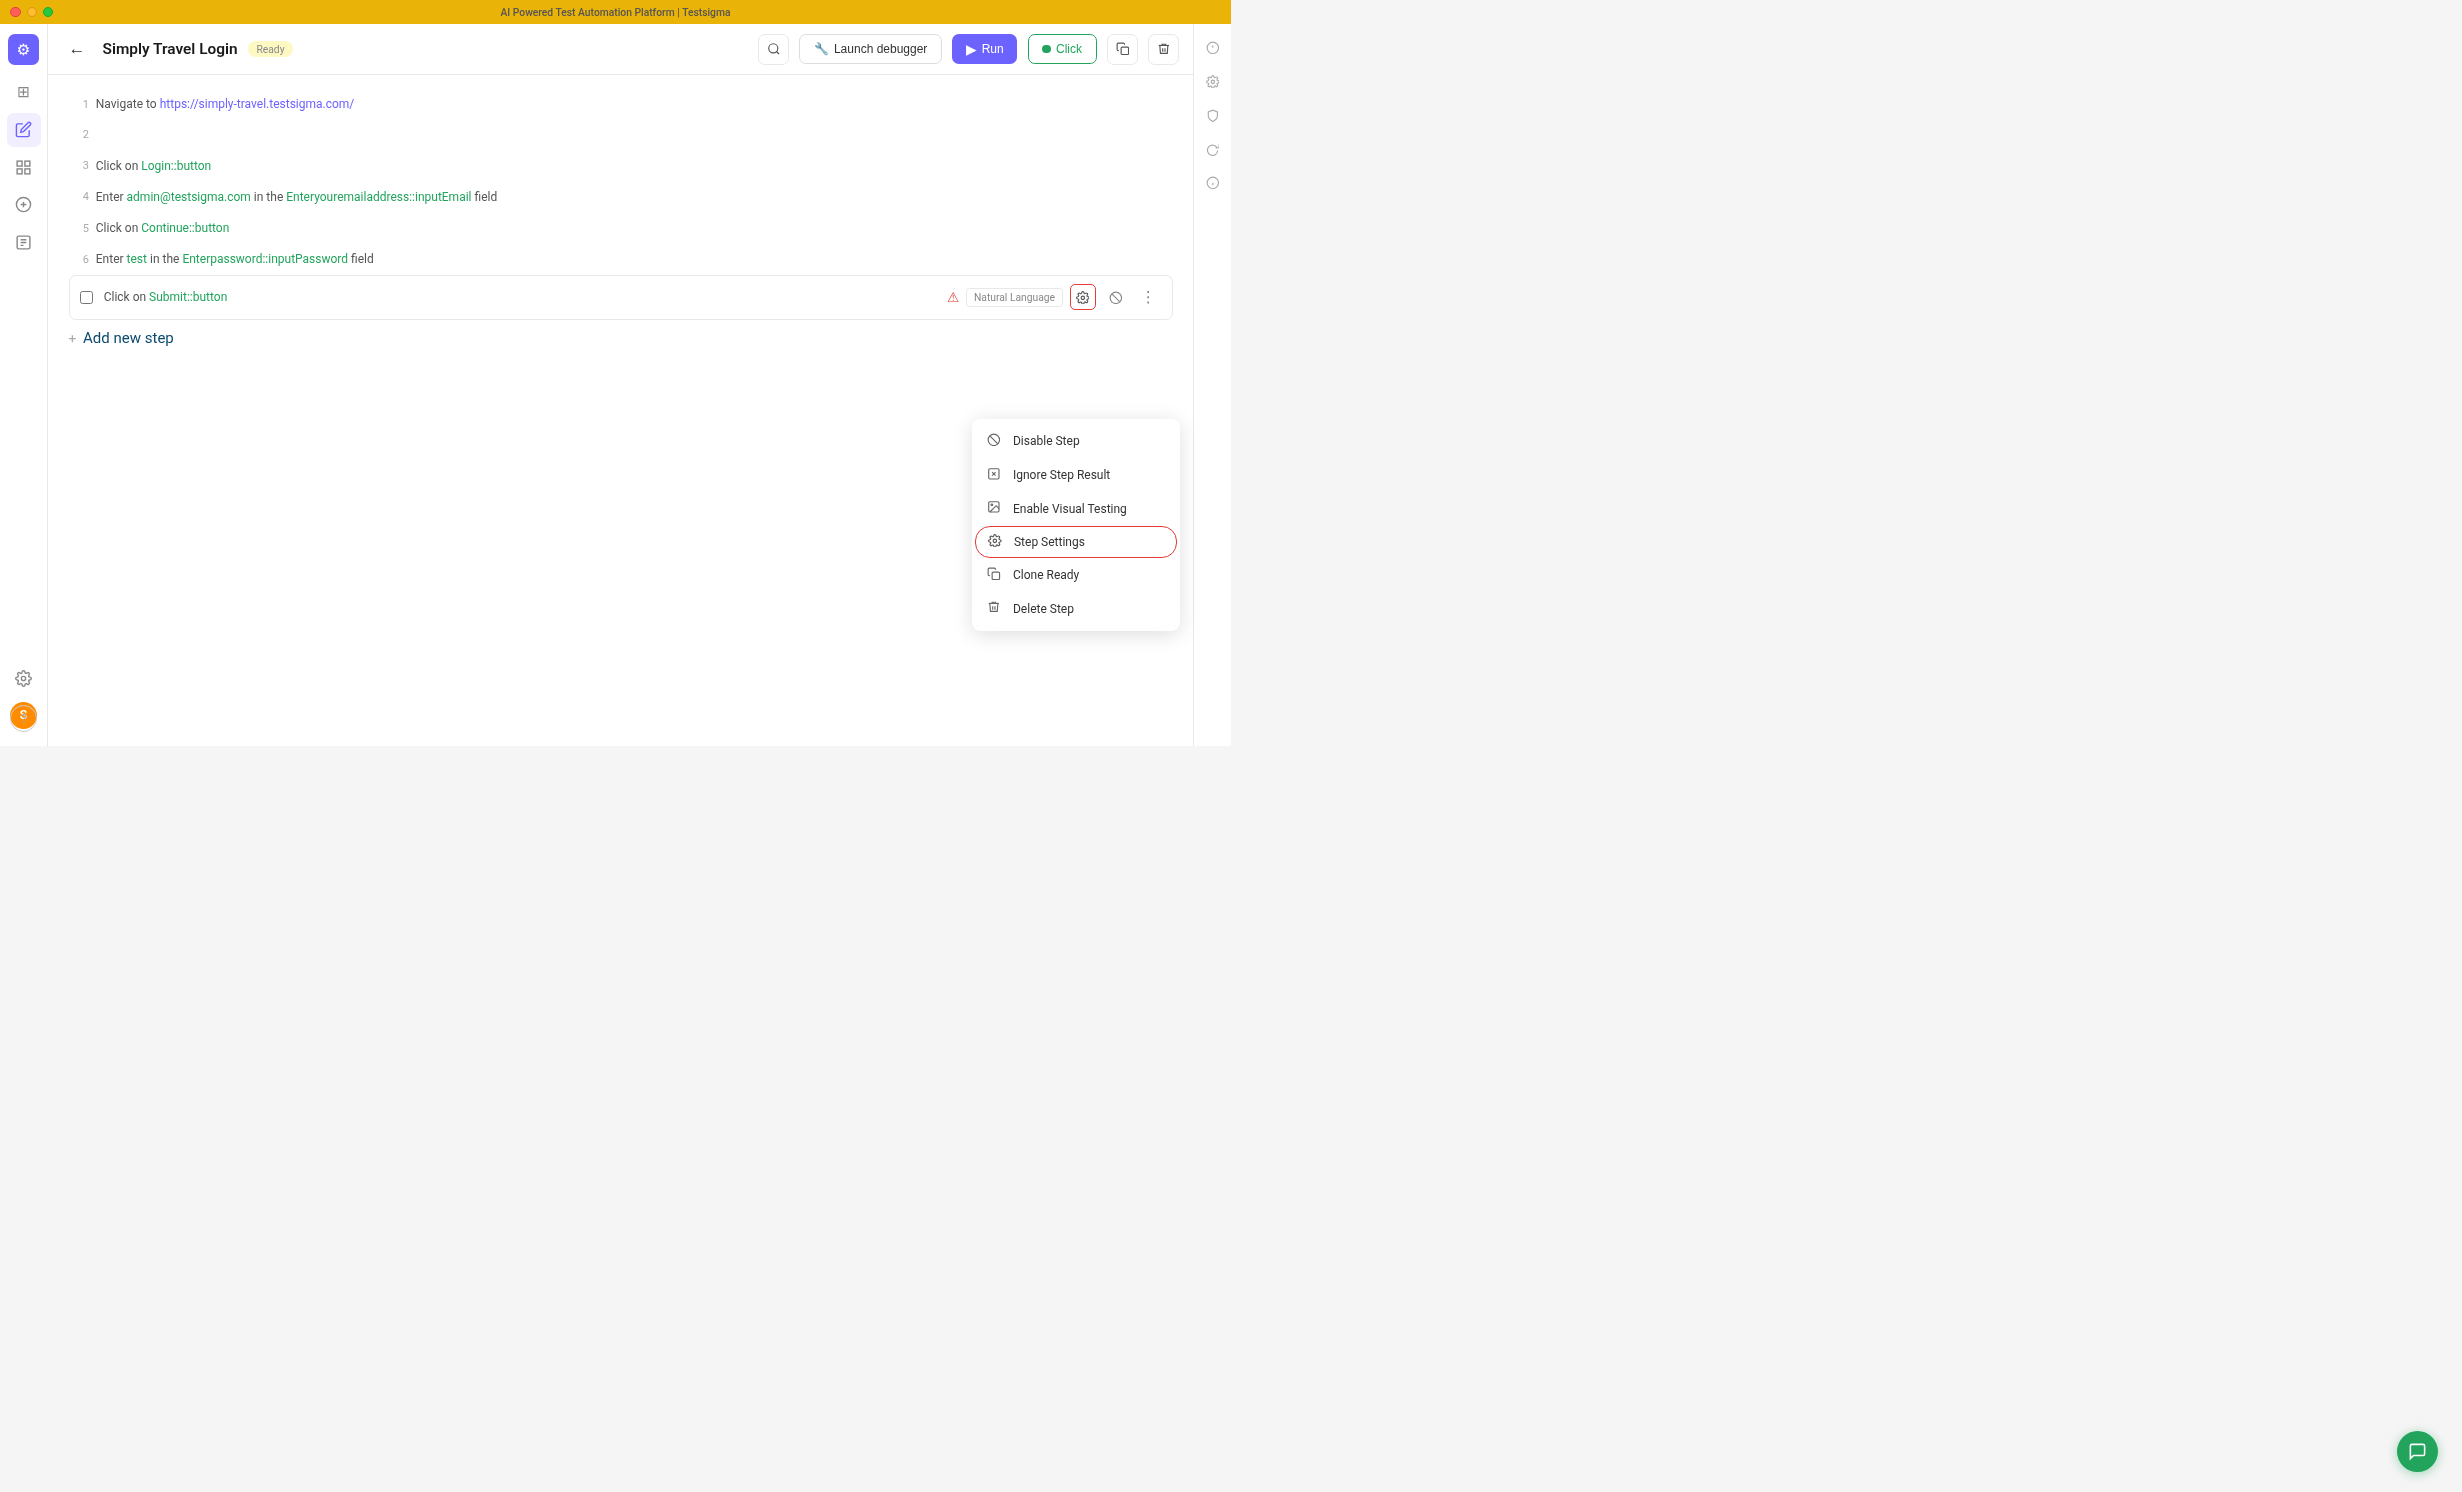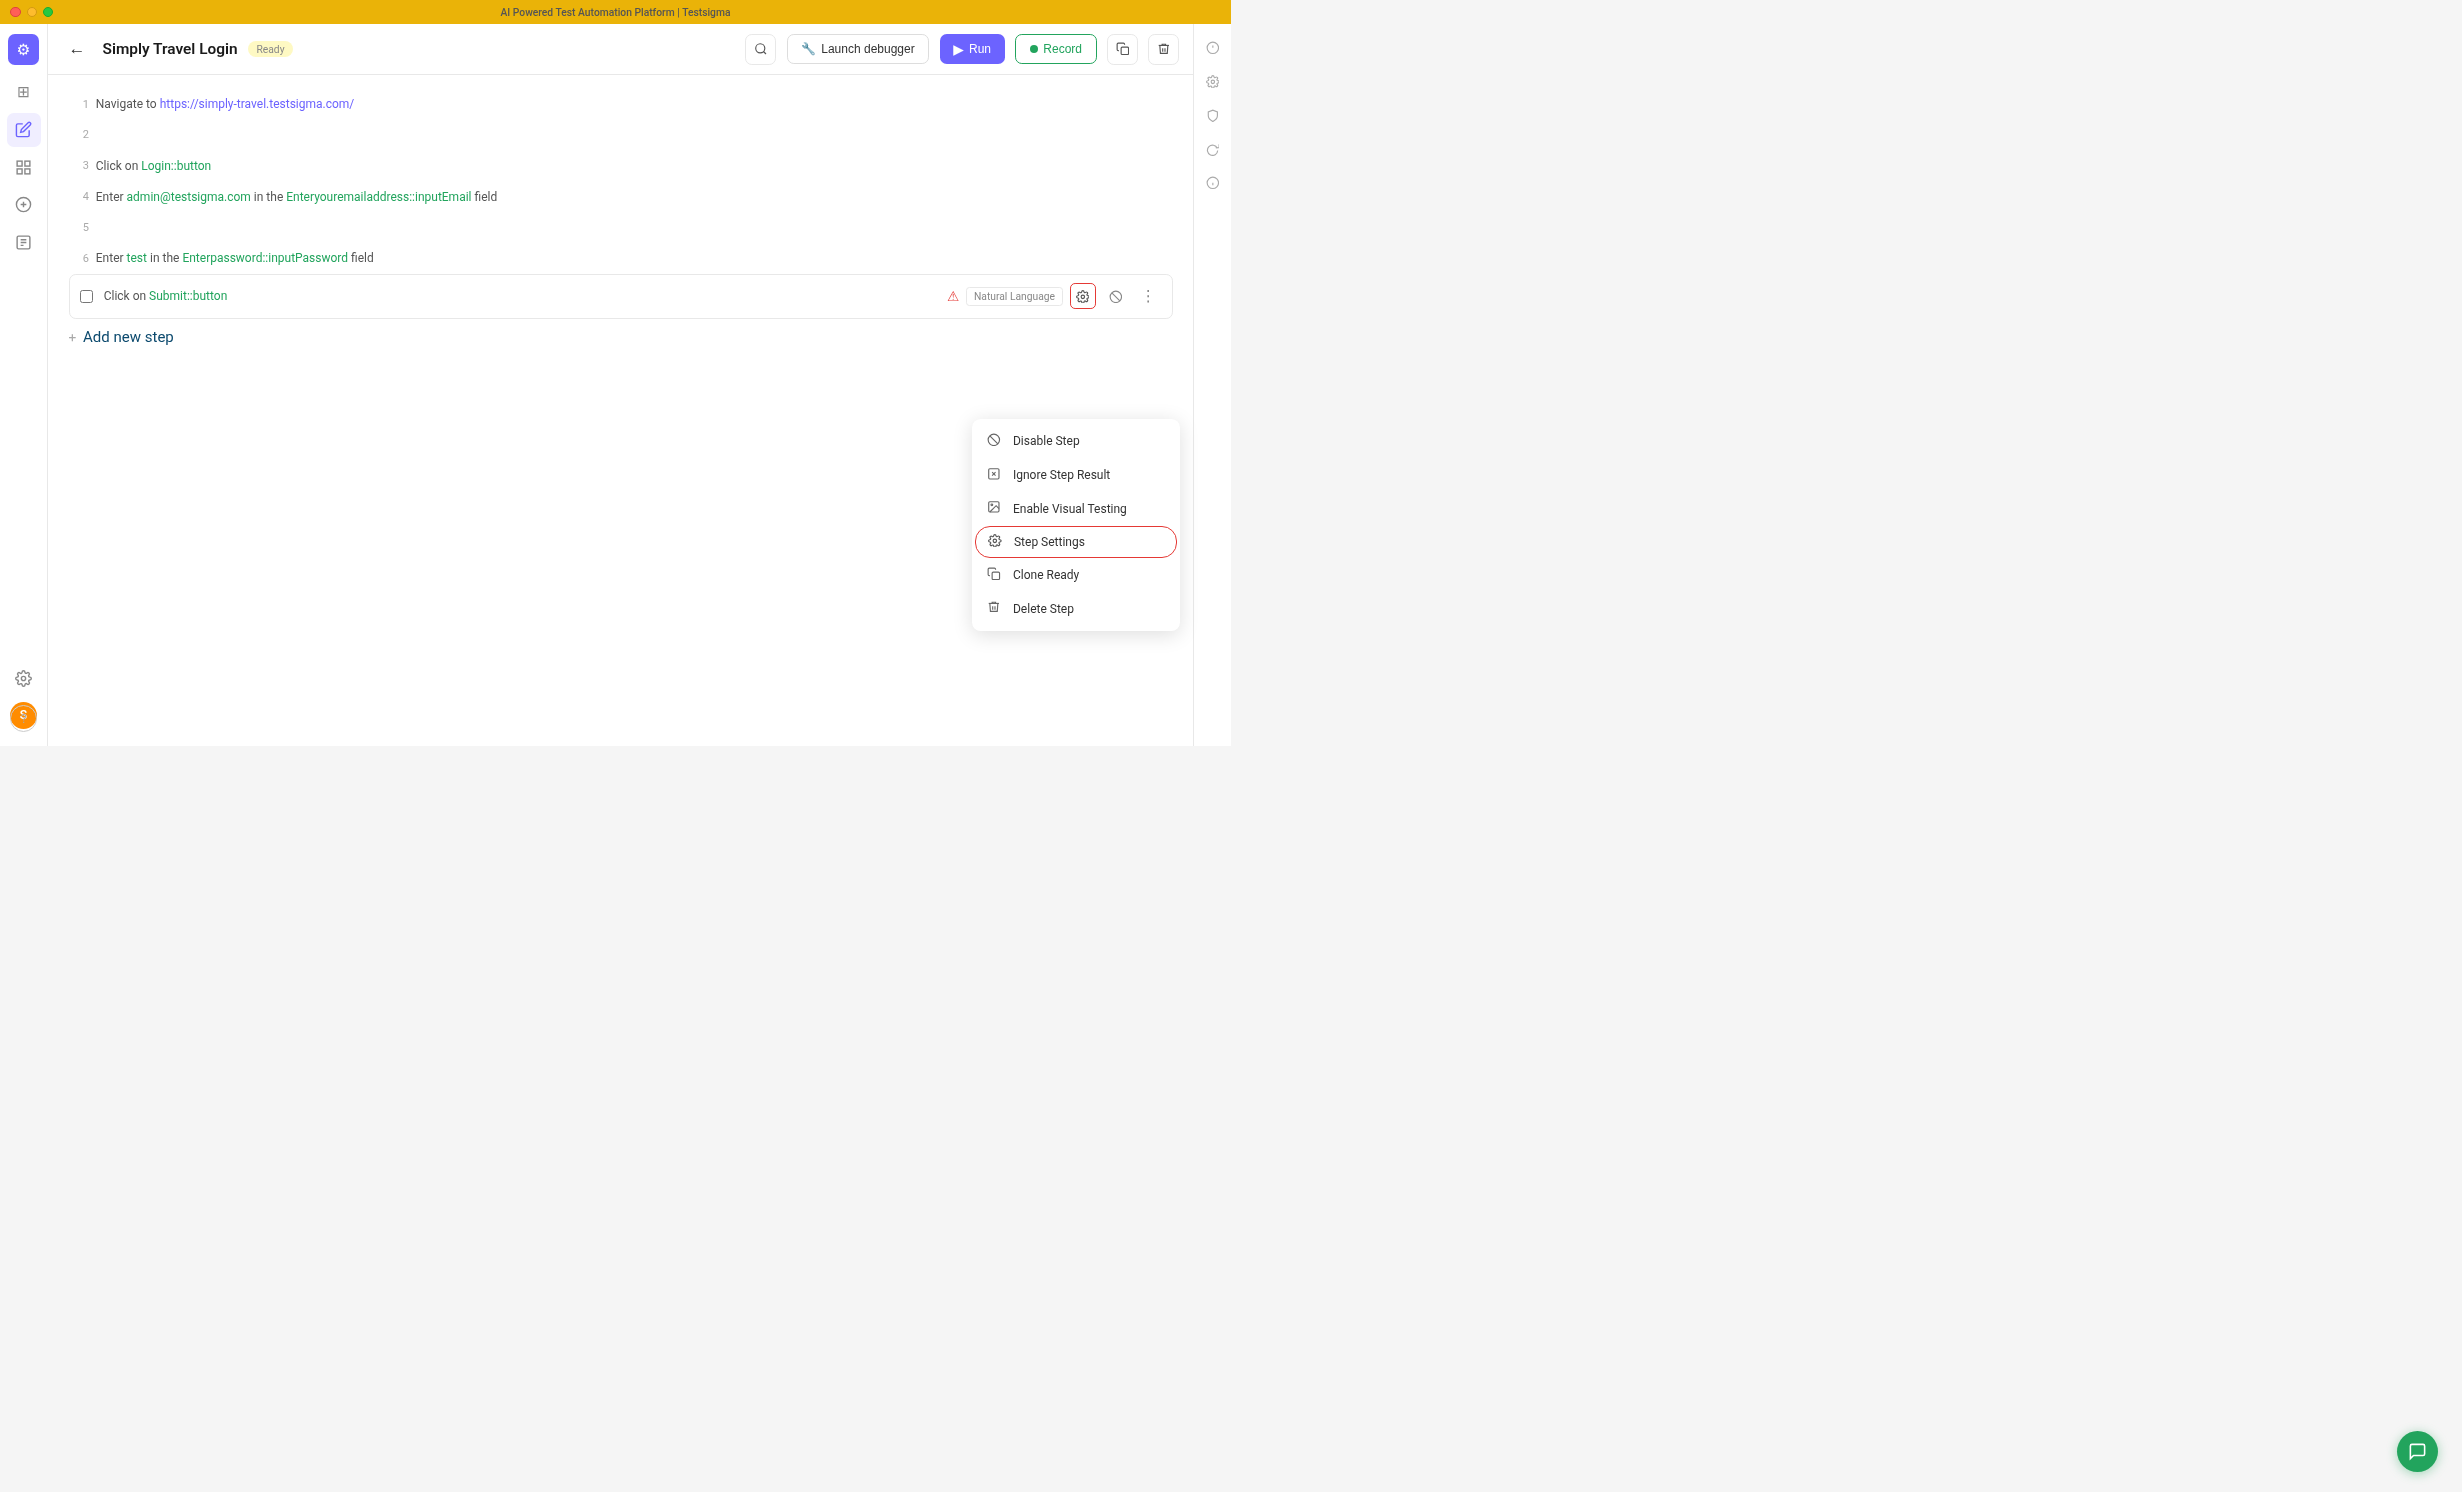--- a/index.html
+++ b/index.html
@@ -424,21 +424,21 @@
       <button class="btn" style="background:#fff;border:1.3px solid #ddd;color:#333;font-size:12px;border-radius:6.8px;">
         <span>🔧</span>
         <span>Launch debugger</span>
       </button>
       <button class="btn btn-primary">
         <span class="run-icon">▶</span>
         <span>Run</span>
       </button>
       <button class="btn btn-outline-green">
         <span class="record-dot"></span>
-        <span>Record</span>
+        <span>Click</span>
       </button>
       <div class="btn-icon">
         <svg width="13.7" height="13.7" viewBox="0 0 24 24" fill="none" stroke="#555" stroke-width="2">
             <rect x="9" y="9" width="13" height="13" rx="2"></rect>
             <path d="M5 15H4a2 2 0 0 1-2-2V4a2 2 0 0 1 2-2h9a2 2 0 0 1 2 2v1"></path>
           </svg>
       </div>
       <div class="btn-icon">
         <svg width="13.7" height="13.7" viewBox="0 0 24 24" fill="none" stroke="#555" stroke-width="2">
             <polyline points="3 6 5 6 21 6"></polyline>
@@ -477,20 +477,24 @@
           <span class="step-keyword">Enter </span>
           <span class="step-green">admin@testsigma.com</span>
           <span class="step-keyword"> in the </span>
           <span class="step-green">Enteryouremailaddress::inputEmail</span>
           <span class="step-keyword"> field</span>
         </span>
       </div>
 
       <div class="step-row">
         <span class="step-number">5</span>
+        <span class="step-text">
+          <span class="step-keyword">Click on </span>
+          <span class="step-green">Continue::button</span>
+        </span>
       </div>
 
       <div class="step-row">
         <span class="step-number">6</span>
         <span class="step-text">
           <span class="step-keyword">Enter </span>
           <span class="step-green">test</span>
           <span class="step-keyword"> in the </span>
           <span class="step-green">Enterpassword::inputPassword</span>
           <span class="step-keyword"> field</span>

